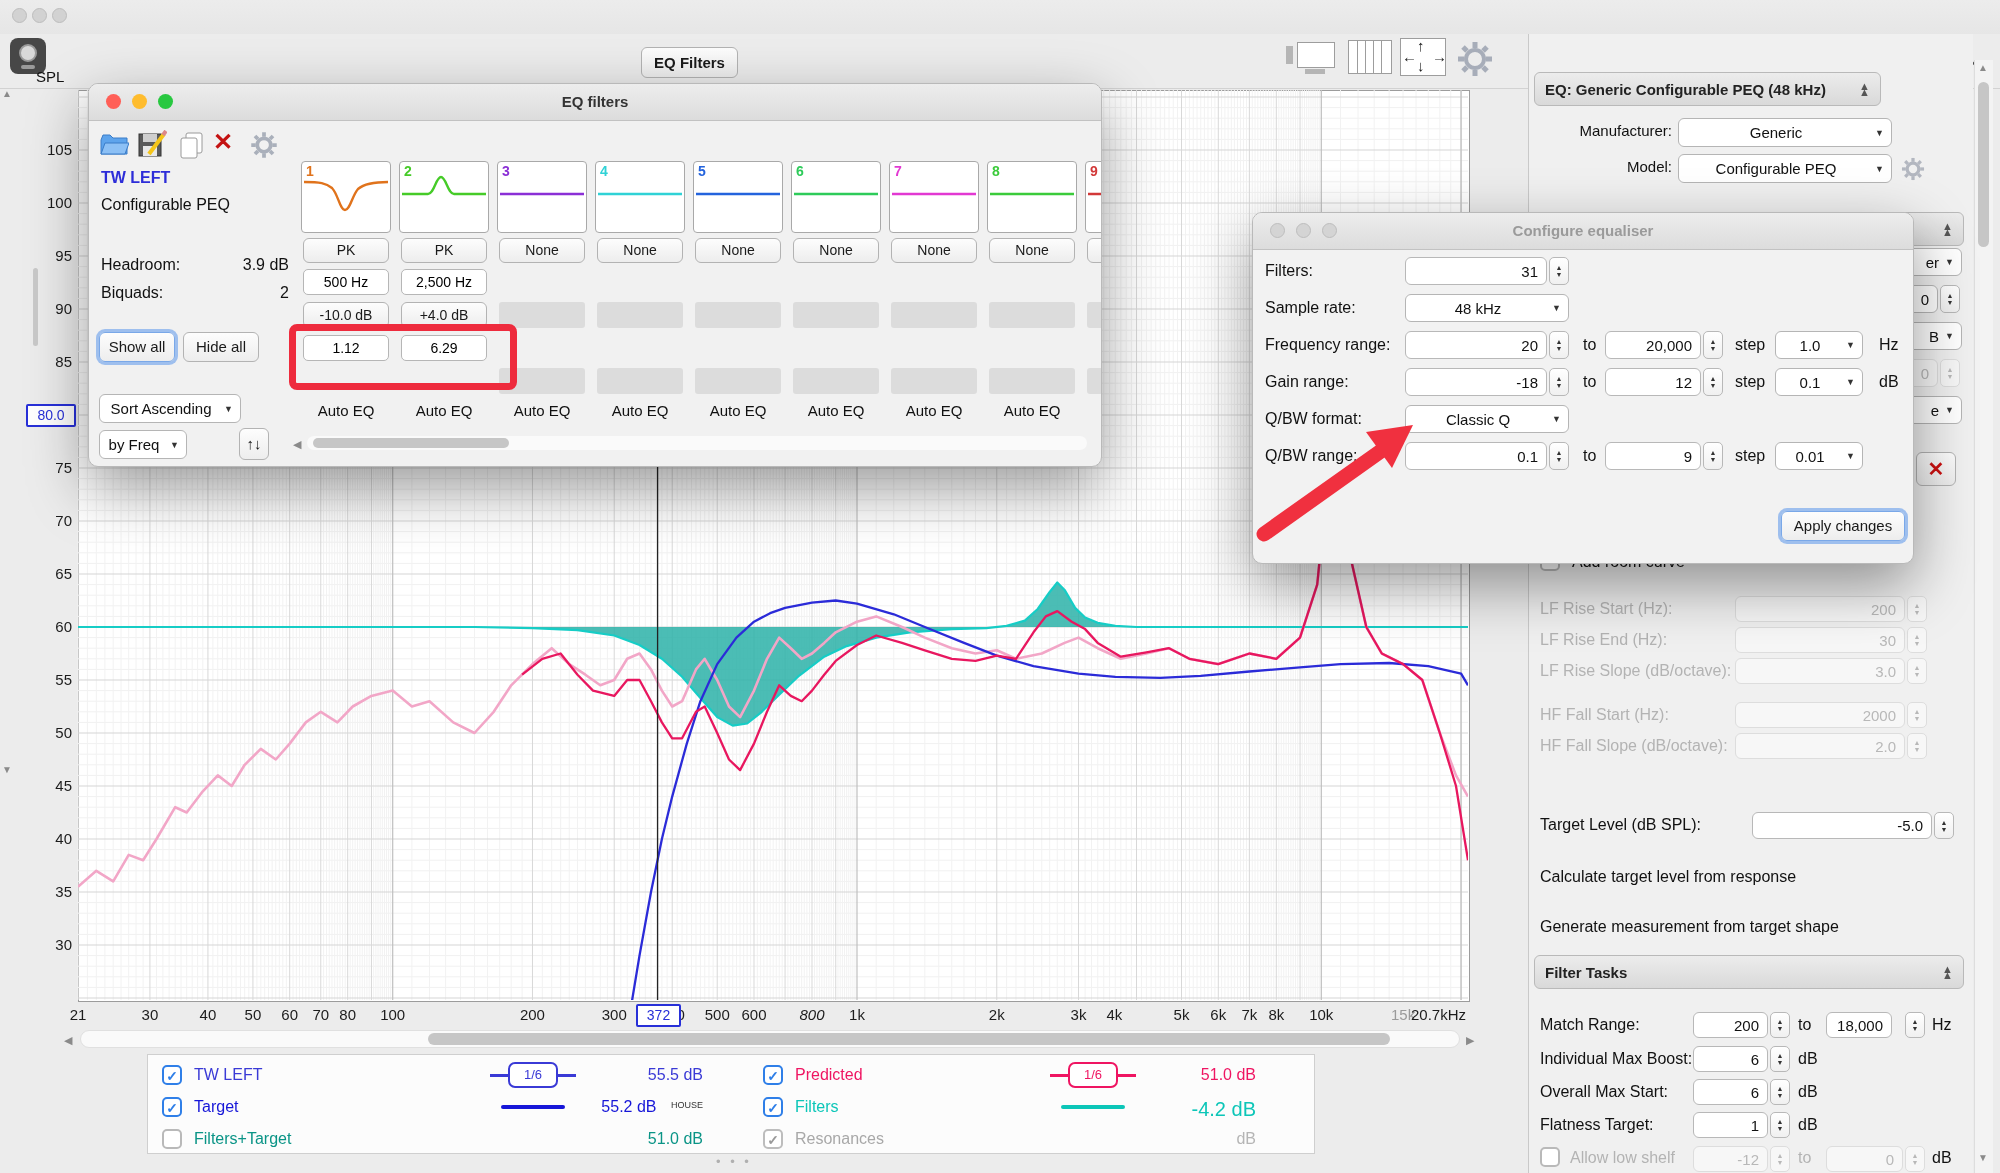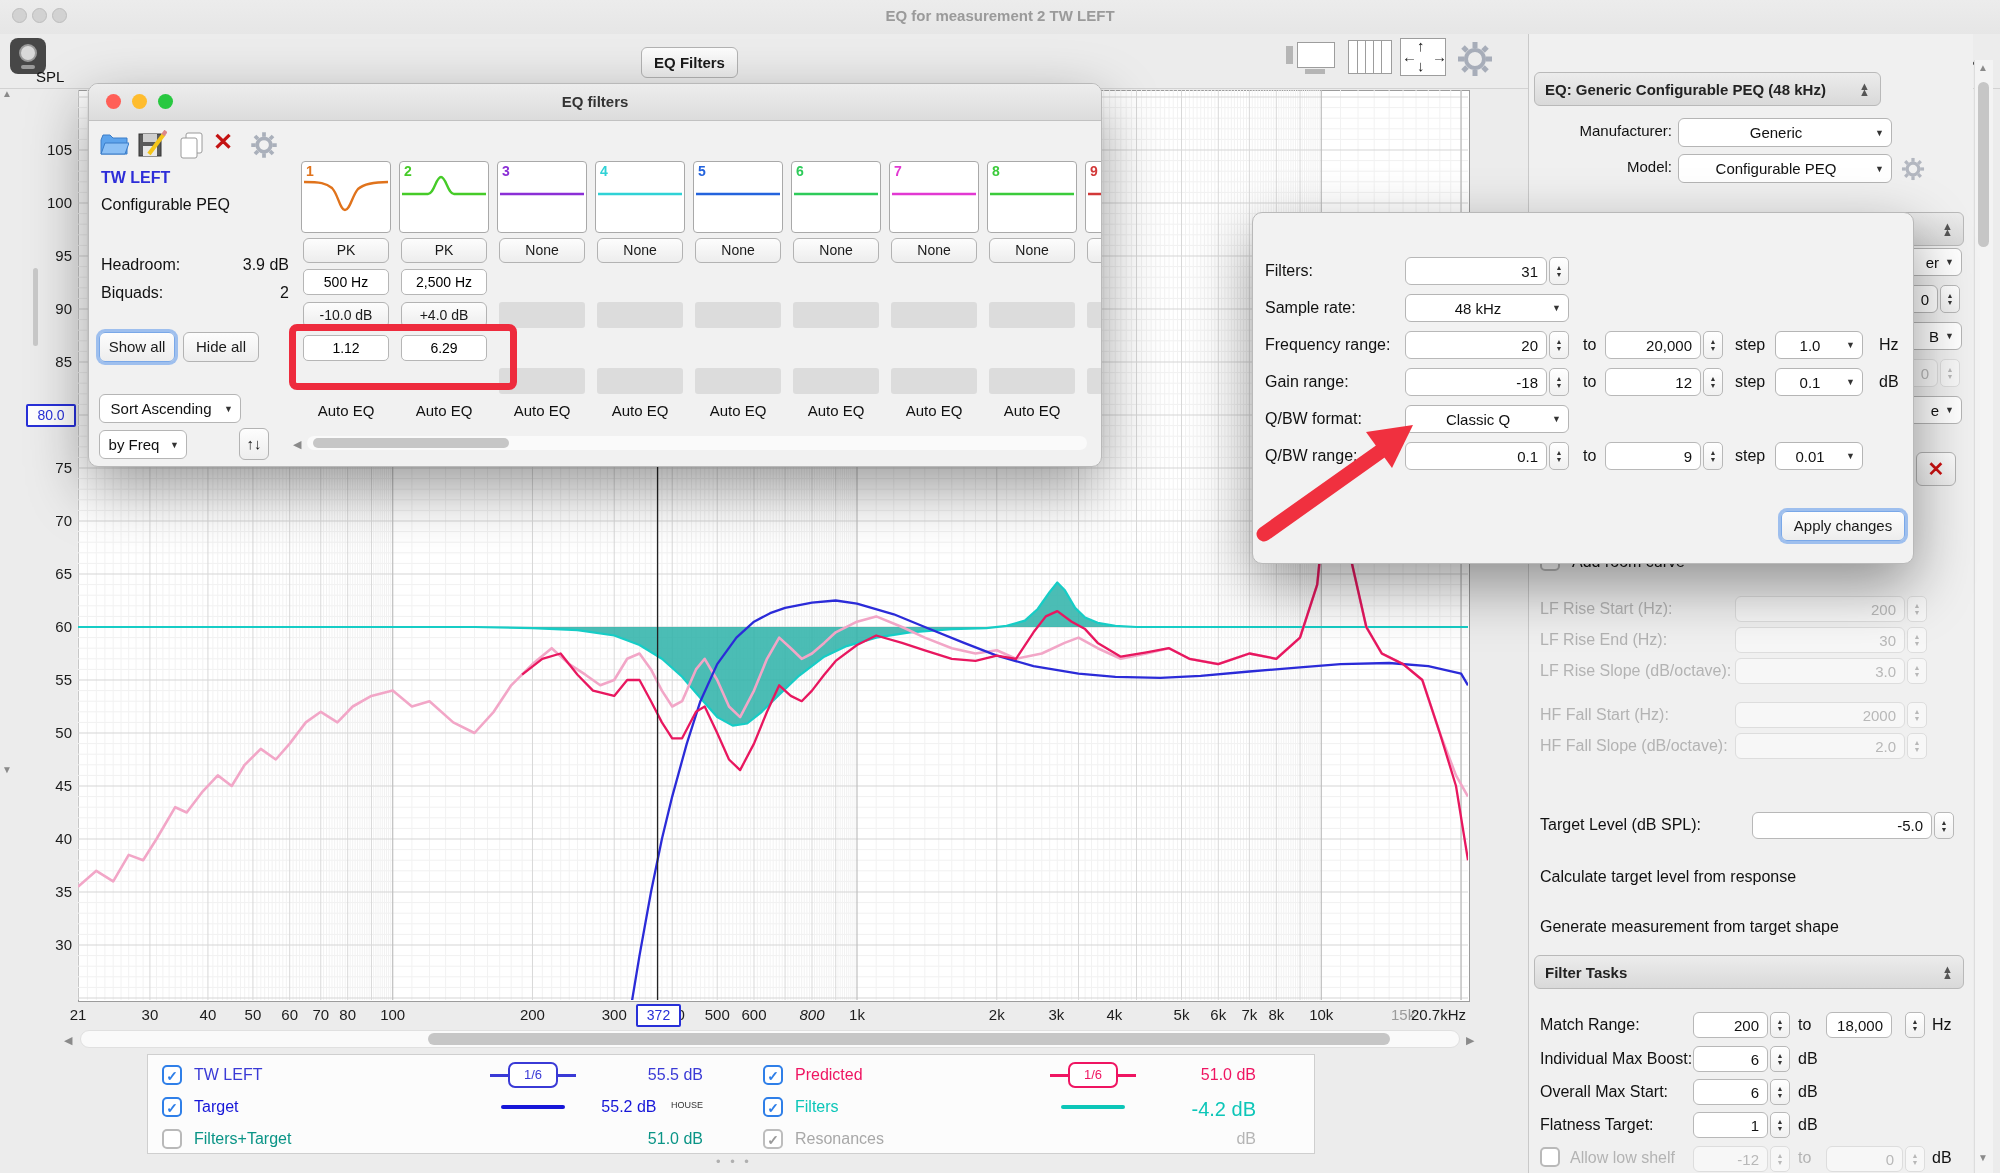--- a/index.html
+++ b/index.html
@@ -37,21 +37,20 @@
 </style>
 </head>
 <body>
 
 <div id="app">
 
   <div class="abs" style="left:0;top:0;width:2000px;height:34px;background:linear-gradient(#ececec,#e6e6e6);"></div>
   <div class="abs dot" style="left:12px;top:8px;"></div>
   <div class="abs dot" style="left:32px;top:8px;"></div>
   <div class="abs dot" style="left:52px;top:8px;"></div>
-  <div class="abs titlebar-title" style="left:500px;top:7px;width:1000px;">EQ for measurement 2 TW LEFT</div>
   <div class="abs" style="left:0;top:88px;width:2000px;height:1px;background:#d2d2d2;"></div>
 
   <div class="abs" style="left:10px;top:38px;width:36px;height:36px;background:#474747;border-radius:8px;">
     <div class="abs" style="left:9px;top:6px;width:18px;height:18px;border-radius:50%;background:#d9d9d9;border:2px solid #9a9a9a;box-sizing:border-box;"></div>
     <div class="abs" style="left:11px;top:27px;width:14px;height:4px;background:#9a9a9a;border-radius:2px;"></div>
   </div>
   <div class="abs btn" style="left:641px;top:47px;width:97px;height:31px;font-size:15px;font-weight:bold;line-height:29px;">EQ Filters</div>
 
   <div class="abs" style="left:1286px;top:42px;width:54px;height:32px;">
     <div class="abs" style="left:0;top:4px;width:7px;height:18px;background:#b5b5b5;"></div>
@@ -487,21 +486,21 @@
       <div class="ticklbl" style="left: 317.699px; width: 60px; text-align: center; top: 1006px;">80</div>
       <div class="ticklbl" style="left: 362.694px; width: 60px; text-align: center; top: 1006px;">100</div>
       <div class="ticklbl" style="left: 502.462px; width: 60px; text-align: center; top: 1006px;">200</div>
       <div class="ticklbl" style="left: 584.222px; width: 60px; text-align: center; top: 1006px;">300</div>
       <div class="ticklbl" style="left: 642.231px; width: 60px; text-align: center; top: 1006px;">400</div>
       <div class="ticklbl" style="left: 687.226px; width: 60px; text-align: center; top: 1006px;">500</div>
       <div class="ticklbl" style="left: 723.99px; width: 60px; text-align: center; top: 1006px;">600</div>
       <div class="ticklbl" style="left: 781.999px; width: 60px; text-align: center; top: 1006px; font-style: italic;">800</div>
       <div class="ticklbl" style="left: 826.994px; width: 60px; text-align: center; top: 1006px;">1k</div>
       <div class="ticklbl" style="left: 966.763px; width: 60px; text-align: center; top: 1006px;">2k</div>
-      <div class="ticklbl" style="left: 1048.52px; width: 60px; top: 1006px;">3k</div>
+      <div class="ticklbl" style="left: 1048.52px; width: 60px; text-align: center; top: 1006px;">3k</div>
       <div class="ticklbl" style="left: 1106.53px; width: 60px; text-align: left; top: 1006px;">4k</div>
       <div class="ticklbl" style="left: 1151.53px; width: 60px; text-align: center; top: 1006px;">5k</div>
       <div class="ticklbl" style="left: 1188.29px; width: 60px; text-align: center; top: 1006px;">6k</div>
       <div class="ticklbl" style="left: 1219.37px; width: 60px; text-align: center; top: 1006px;">7k</div>
       <div class="ticklbl" style="left: 1246.3px; width: 60px; text-align: center; top: 1006px;">8k</div>
       <div class="ticklbl" style="left: 1291.29px; width: 60px; text-align: center; top: 1006px;">10k</div>
       <div class="ticklbl" style="left: 1373.05px; width: 60px; text-align: center; top: 1006px; color: rgb(154, 154, 154);">15k</div>
       <div class="ticklbl" style="left: 1406px; width: 60px; text-align: right; top: 1006px;">20.7kHz</div>
     </div>
   <div class="abs cursorbox" style="left:26px;top:404px;width:50px;height:23px;line-height:19px;">80.0</div>
@@ -886,20 +885,26 @@
 
     <div class="abs" style="left:200px;top:240px;width:214px;height:52px;border:7px solid #ee2b3d;border-radius:8px;z-index:6;pointer-events:none;"></div>
 
     <div class="abs arrowglyph" style="left:204px;top:354px;">◀</div>
     <div class="abs" style="left:218px;top:352px;width:780px;height:14px;background:#fafafa;border-radius:7px;">
       <div class="scroll-thumb abs" style="left:6px;top:2px;width:196px;height:10px;"></div>
     </div>
   </div>
 
   <div class="abs dlg" style="left:1252px;top:212px;width:660px;height:350px;z-index:20;background:#f2f2f2;">
+    <div class="dlg-tb">
+      <div class="tl" style="left:17px;background:#d4d4d4;border:1px solid #bdbdbd;box-sizing:border-box;"></div>
+      <div class="tl" style="left:43px;background:#d4d4d4;border:1px solid #bdbdbd;box-sizing:border-box;"></div>
+      <div class="tl" style="left:69px;background:#d4d4d4;border:1px solid #bdbdbd;box-sizing:border-box;"></div>
+      <div class="titlebar-title" style="line-height:36px;">Configure equaliser</div>
+    </div>
 
     <div class="abs lbl" style="left:12px;top:49px;">Filters:</div>
     <div class="abs field" style="left:152px;top:44px;width:142px;height:28px;">31</div>
     <div class="abs spin" style="left:296px;top:44px;height:28px;">
         <span>▲</span>
         <span>▼</span>
       </div>
 
     <div class="abs lbl" style="left:12px;top:86px;">Sample rate:</div>
     <div class="abs dd" style="left:152px;top:81px;width:164px;height:28px;">

